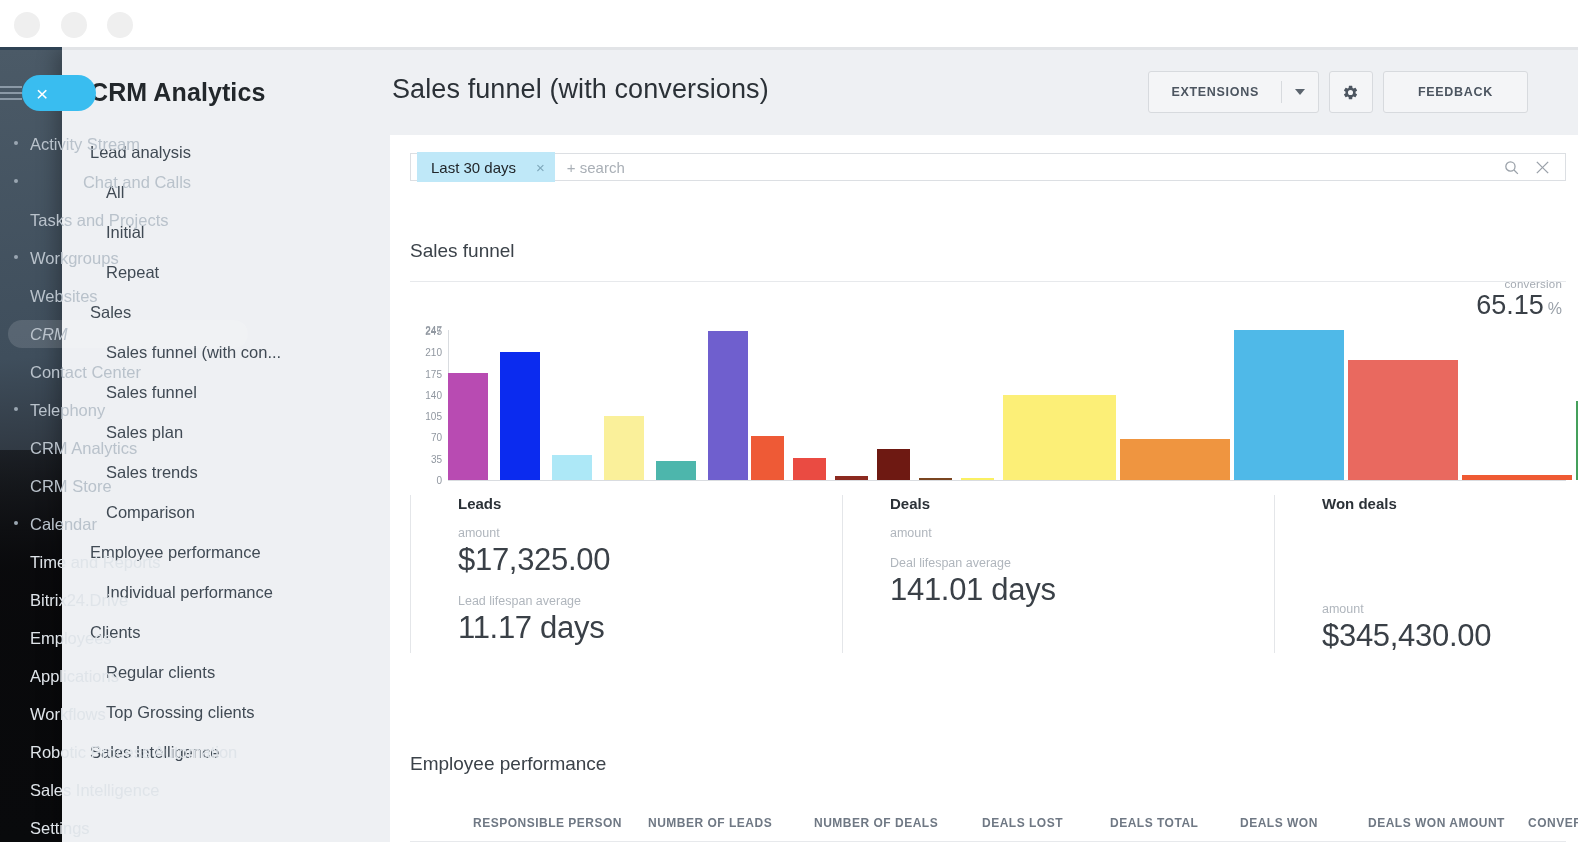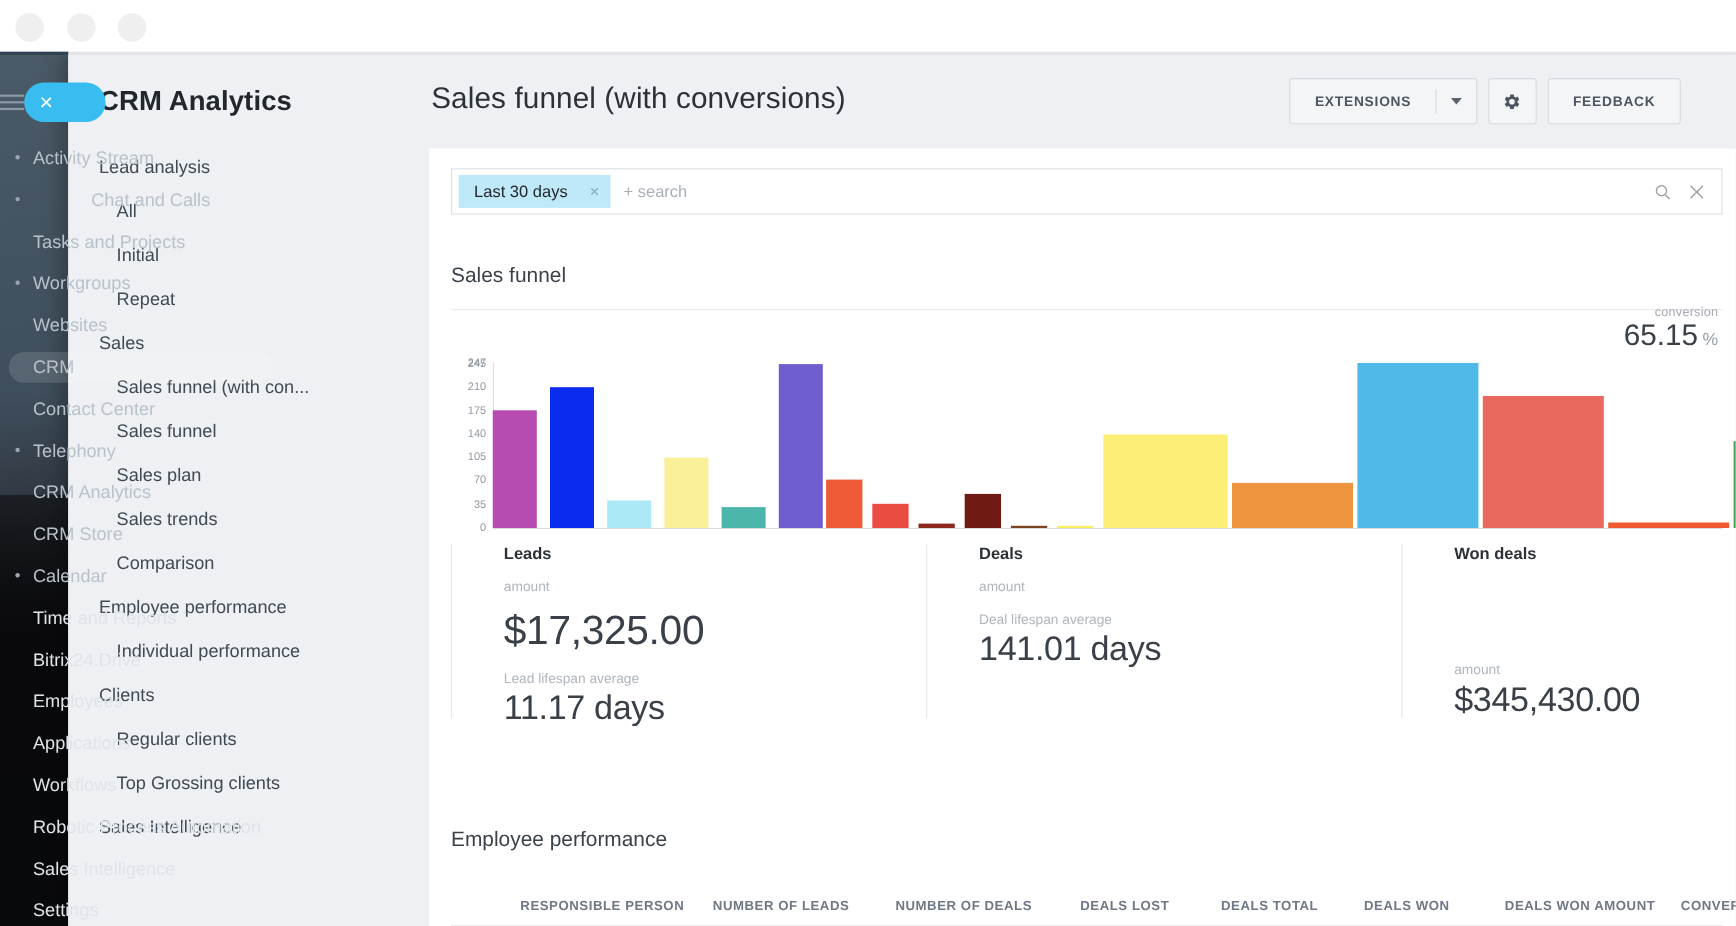--- a/index.html
+++ b/index.html
@@ -62,21 +62,21 @@
   }
   .bg-menu-item {
     position: absolute; left: 14px; width: 230px; height: 28px;
     color: #b9c2cb; font-size: 16.5px; line-height: 28px;
     white-space: nowrap; z-index: 3; padding-left: 16px;
   }
   .bg-menu-item.bright { color: #dfe4e9; }
   .bg-menu-item.active {
     background: rgba(255,255,255,0.13);
     border-radius: 14px;
-    left: 8px; padding-left: 22px; width: 240px;
+    left: 8px; padding-left: 22px; width: 240px; font-style: italic;
   }
   .bg-menu-item .dotmark {
     position: absolute; left: 0px; top: 11px; width: 4px; height: 4px;
     border-radius: 50%; background: #9aa6b1;
   }
 
   
   #analytics-panel {
     position: absolute; left: 62px; top: 0; width: 1516px; height: 792px;
     background: #eef0f3;
@@ -128,31 +128,31 @@
   #extensions-label { padding: 0 22px; }
   #extensions-caret-sep { width: 1px; height: 22px; background: #d7dade; }
   #extensions-caret {
     width: 36px; display: flex; align-items: center; justify-content: center;
   }
   .caret-down {
     width: 0; height: 0; border-left: 5px solid transparent;
     border-right: 5px solid transparent; border-top: 6px solid #5b646e;
   }
   #gear-btn { width: 44px; justify-content: center; }
-  #feedback-btn { padding: 0 22px; }
+  #feedback-btn { padding: 0 34px; }
 
   
   #content-card {
     position: absolute; left: 62px; top: 85px; width: 1196px; height: 707px;
     background: #ffffff;
   }
 
   
   #filter-bar {
-    position: absolute; left: 20px; top: 18px; width: 1156px; height: 42px;
+    position: absolute; left: 20px; top: 18px; width: 1156px; height: 28px;
     border: 1px solid #dcdfe3; background: #ffffff;
     display: flex; align-items: center;
   }
   #filter-chip {
     margin-left: 6px; height: 30px; background: #bfe8f8;
     display: flex; align-items: center; padding: 0 6px 0 14px;
     font-size: 15px; color: #22272b;
   }
   #filter-chip-remove {
     margin-left: 16px; color: #7fa8bb; font-size: 15px; cursor: pointer;
@@ -223,21 +223,21 @@
     position: absolute; left: 0; top: 0; width: 1px; height: 158px;
     background: #e4e6e9;
   }
   .metric-title {
     font-size: 15px; font-weight: 700; color: #2b3137; margin-top: 0px;
   }
   .metric-sublabel {
     font-size: 12.5px; color: #b0b6bd; margin-top: 14px;
   }
   .metric-big {
-    font-size: 37px; color: #3a4047; font-weight: 400; margin-top: 12px;
+    font-size: 31px; color: #3a4047; font-weight: 400; margin-top: 2px;
     letter-spacing: -0.3px;
   }
   .metric-sublabel2 {
     font-size: 12.5px; color: #b0b6bd; margin-top: 16px;
   }
   .metric-big2 {
     font-size: 31px; color: #3a4047; font-weight: 400; margin-top: 2px;
     letter-spacing: -0.3px;
   }
   .spacer-tall { height: 74px; }

